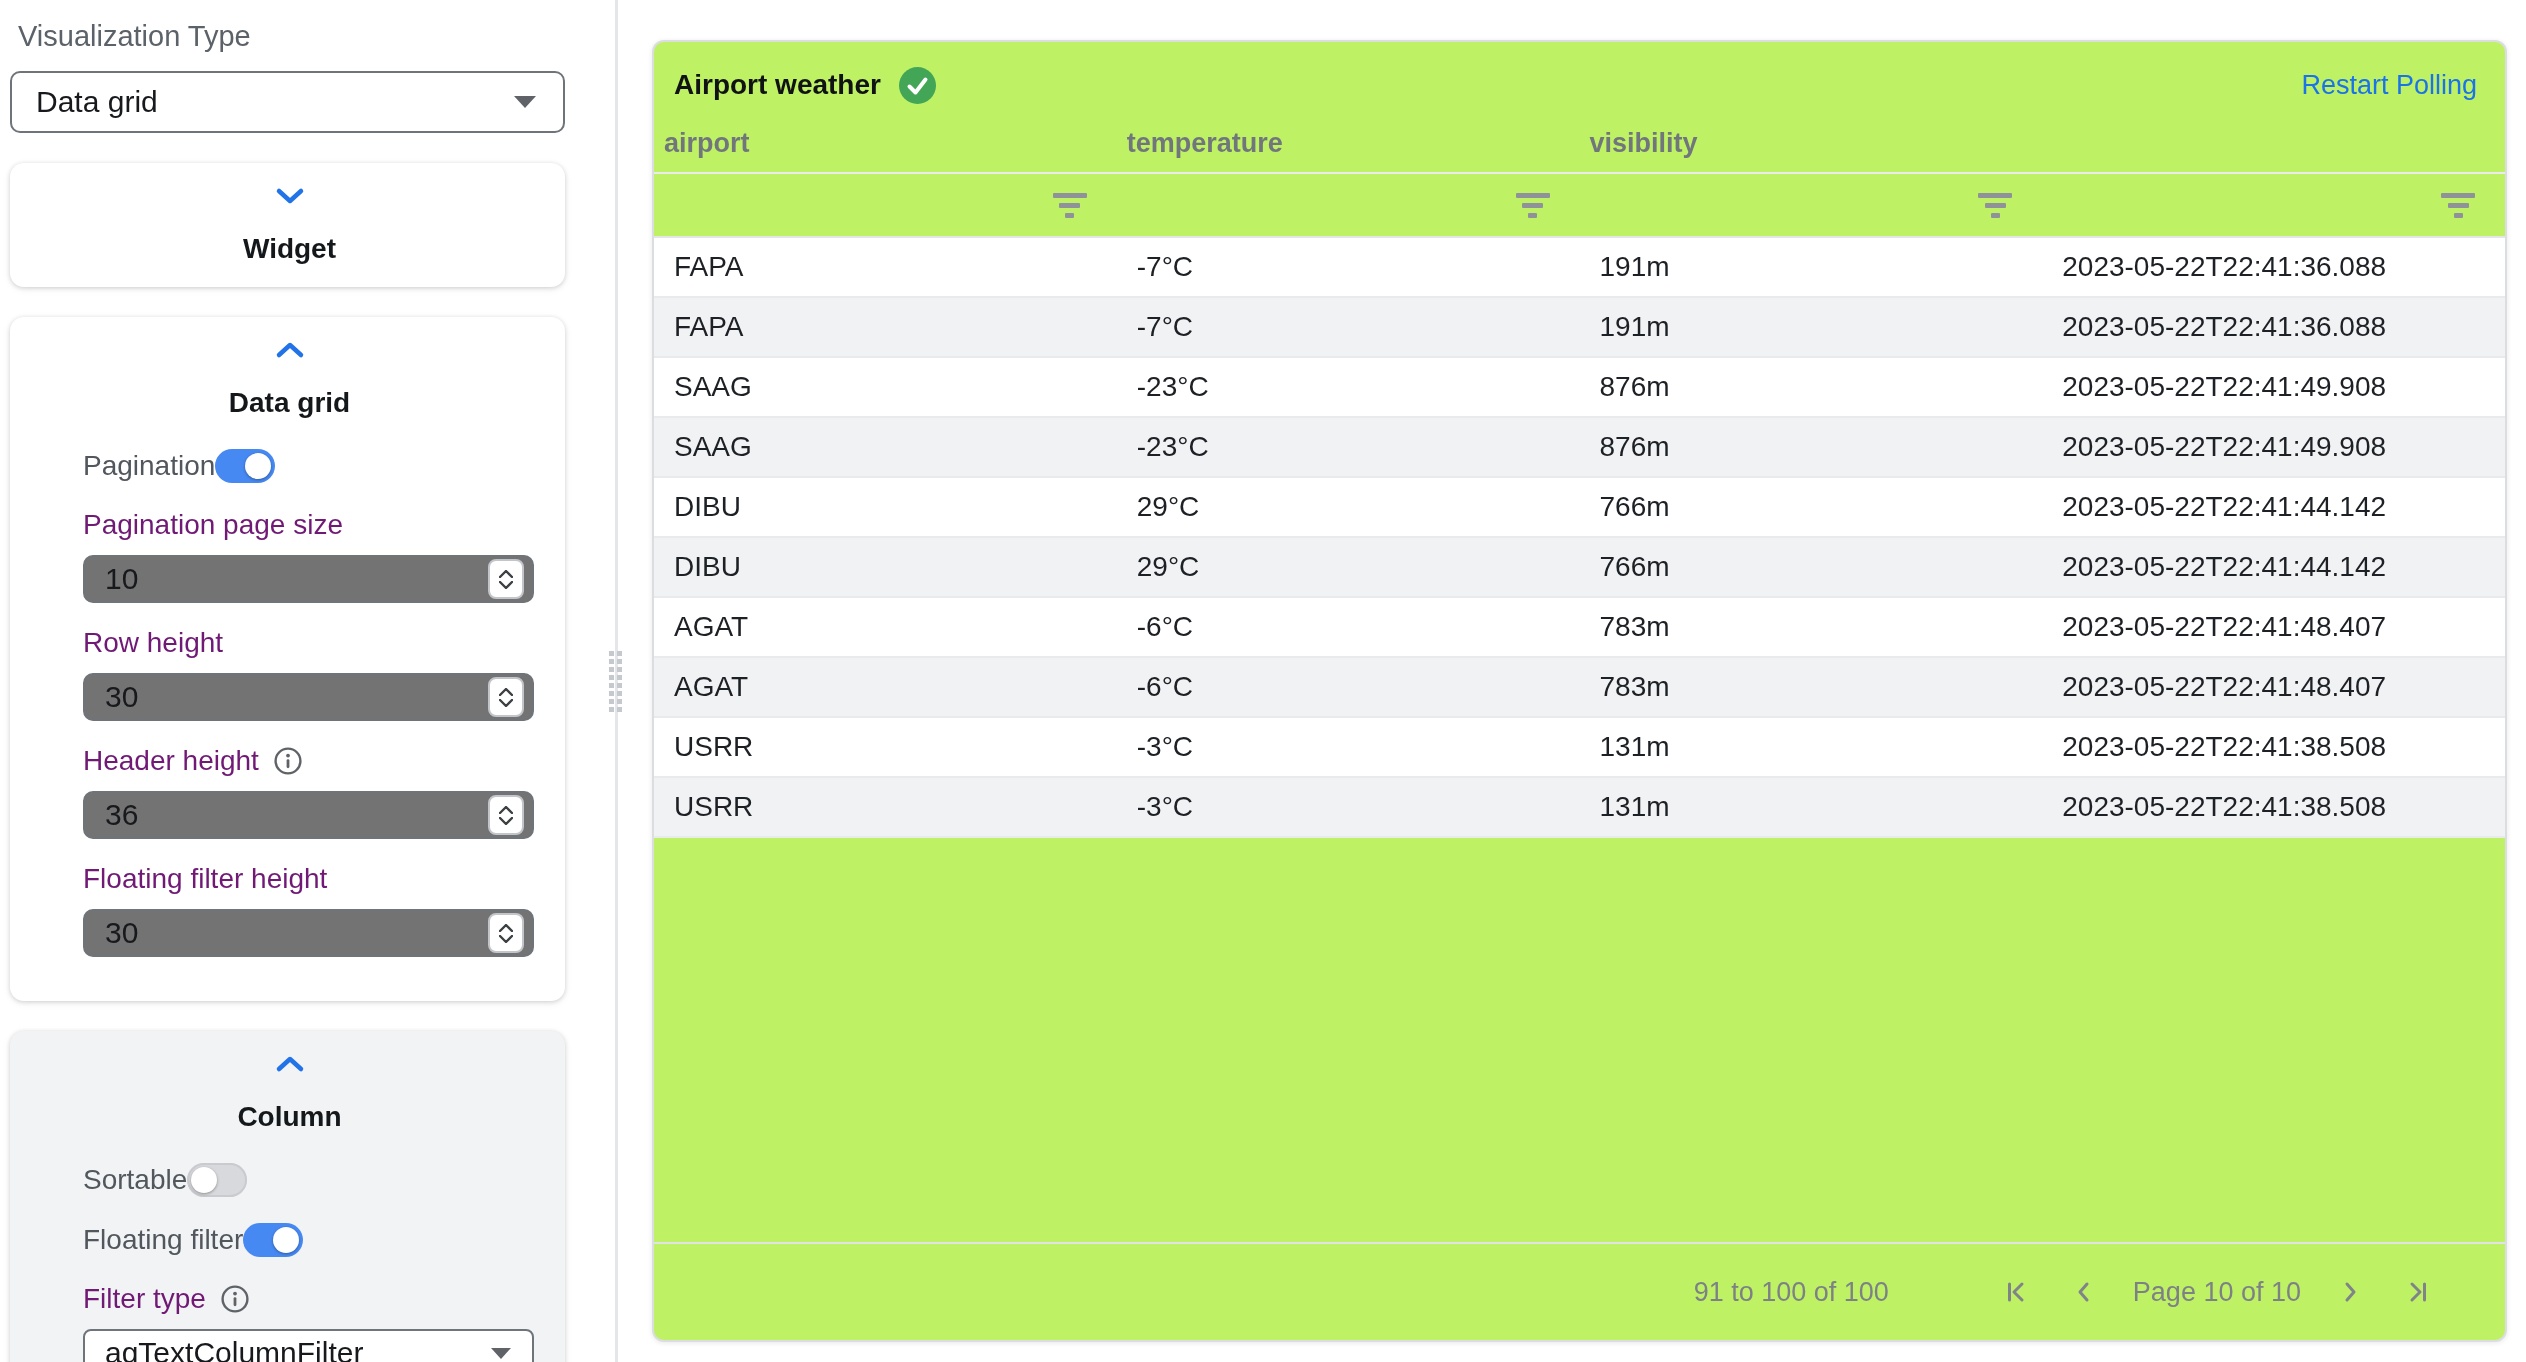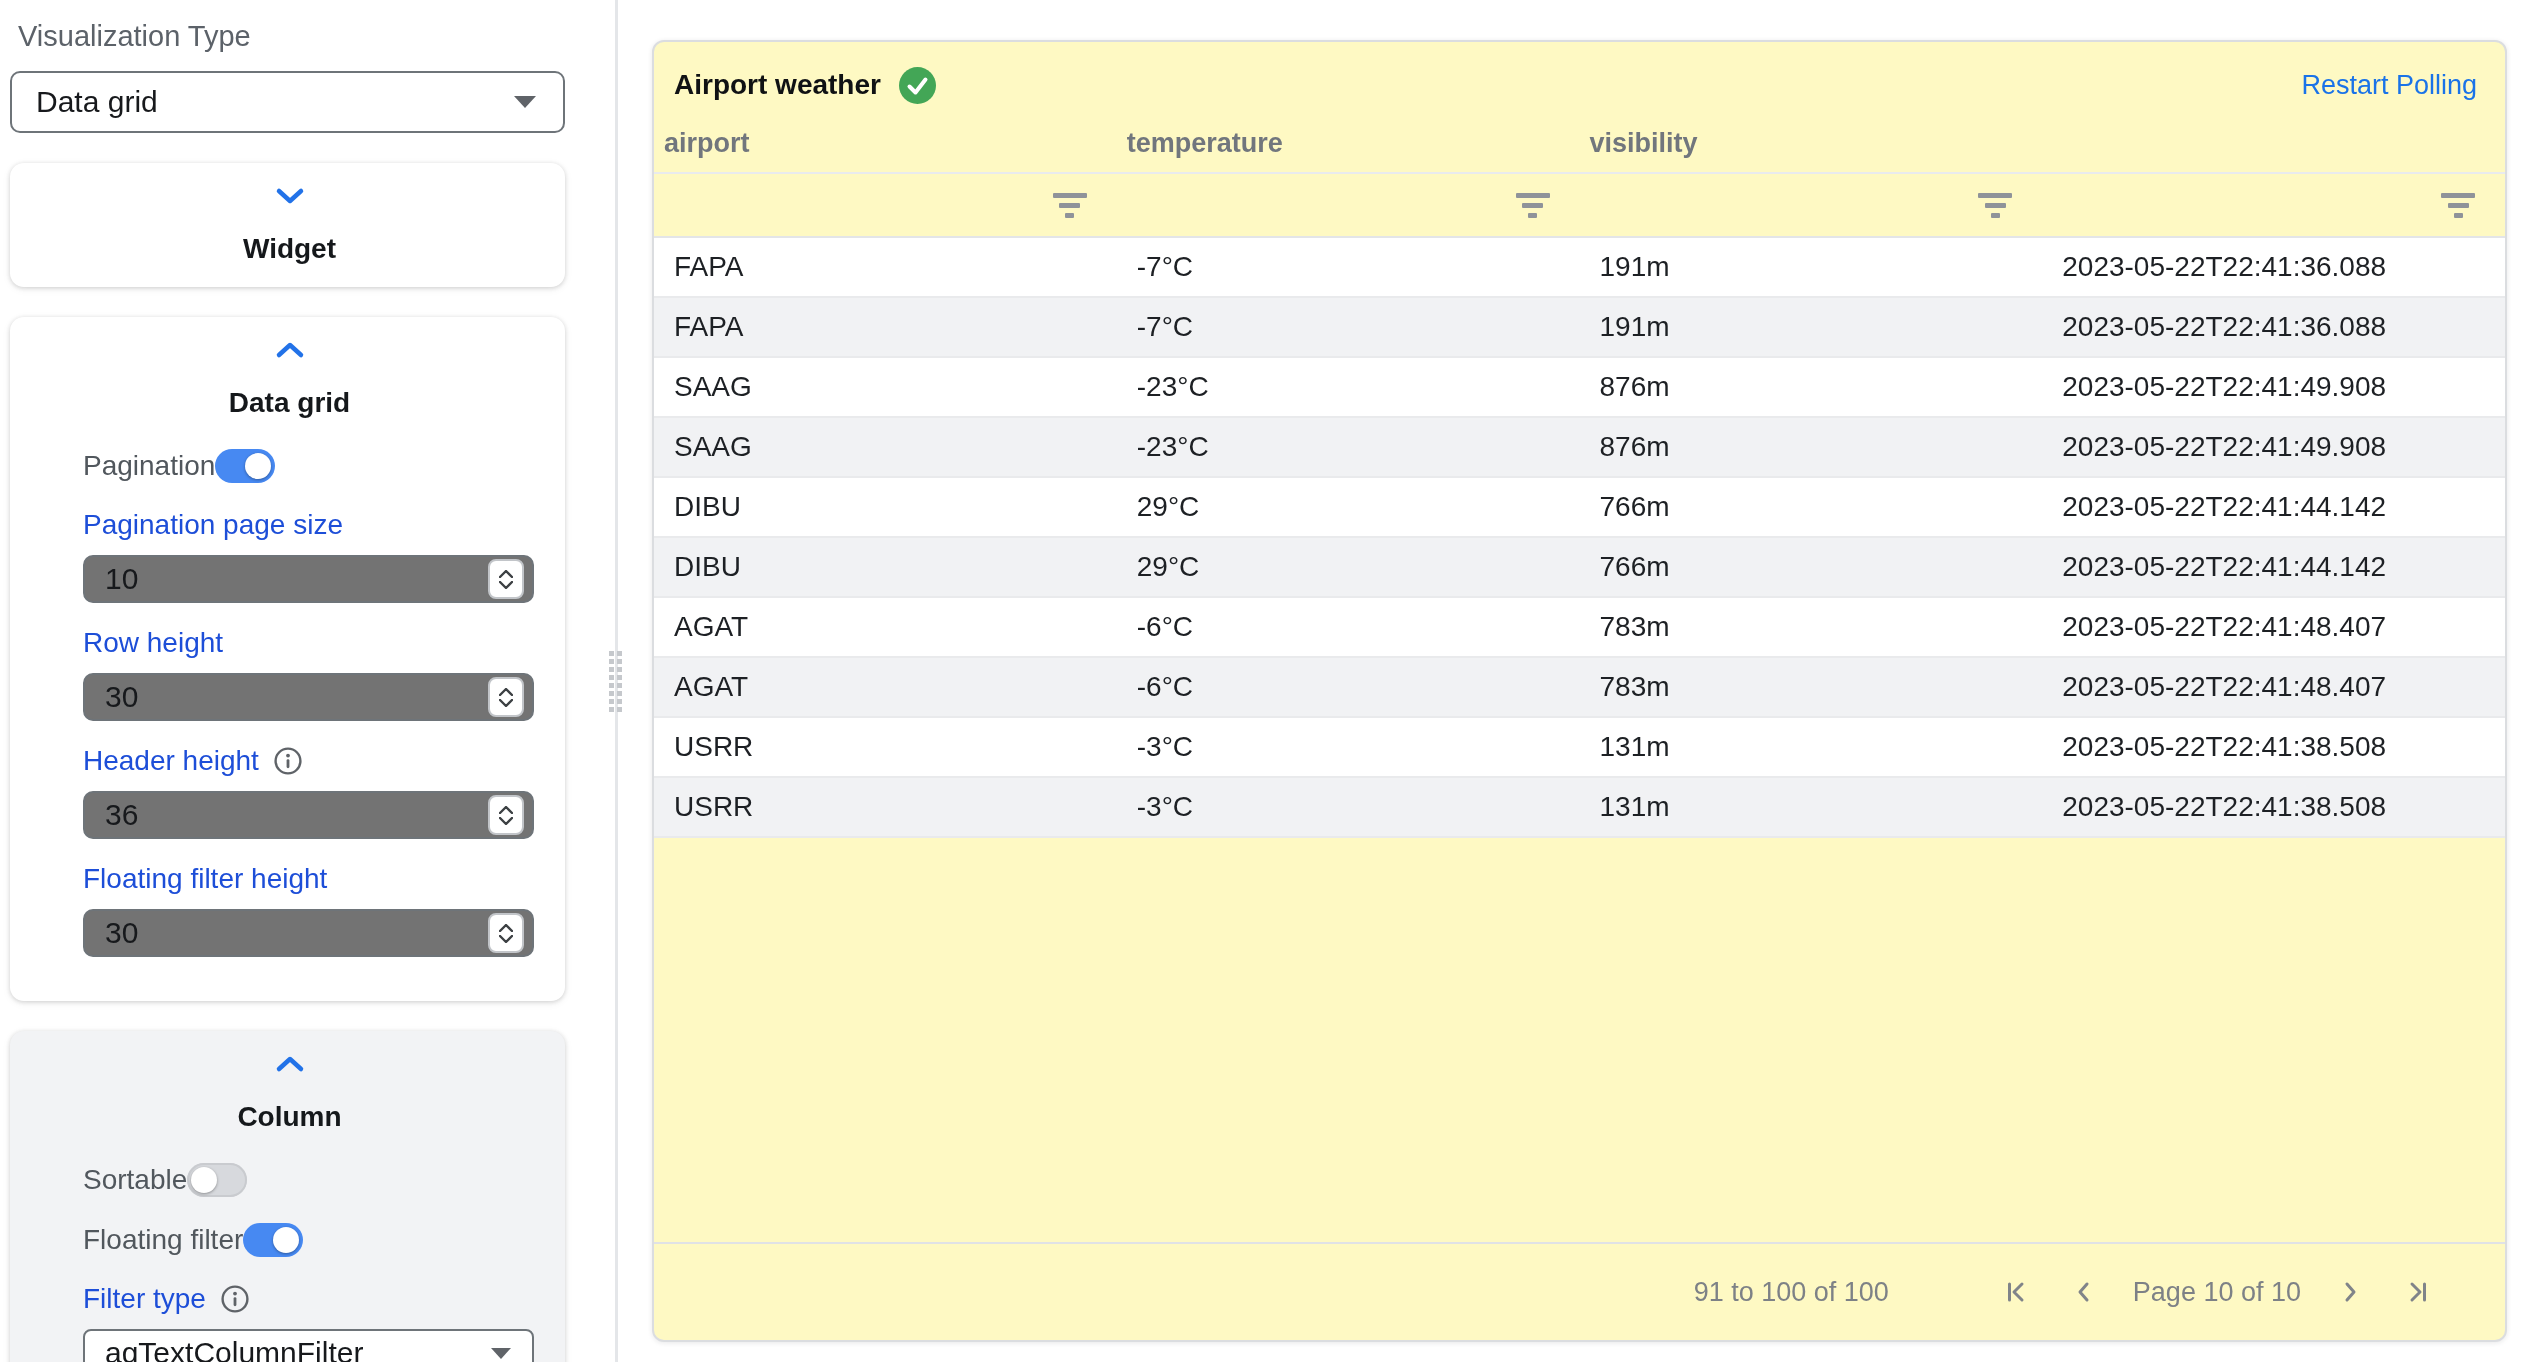--- a/index.html
+++ b/index.html
@@ -26,40 +26,40 @@
   .card-head h3{margin:0;font-size:28px;font-weight:700;color:#15181b;}
   .card-body{padding:2px 24px 26px 73px;}
   .toggle-row{display:flex;align-items:center;margin:6px 0 26px;font-size:28px;color:#51575d;}
   .toggle{width:60px;height:34px;border-radius:17px;position:relative;display:inline-block;cursor:pointer;flex:0 0 auto;}
   .toggle .knob{position:absolute;top:4px;width:26px;height:26px;border-radius:50%;background:#fff;box-shadow:0 1px 3px rgba(0,0,0,.35);}
   .toggle.on{background:#4789f2;}
   .toggle.on .knob{right:4px;}
   .toggle.off{background:#d7d9dd;box-shadow:inset 0 0 0 2px #c9cbcf;}
   .toggle.off .knob{left:4px;}
   .field{margin-bottom:24px;}
-  .field .flabel{display:flex;align-items:center;gap:14px;font-size:28px;color:#1d4ed8;margin-bottom:14px;}
+  .field .flabel{display:flex;align-items:center;gap:14px;font-size:28px;color:#701a75;margin-bottom:14px;}
   .num-wrap{position:relative;width:451px;height:48px;}
   .num-wrap input{
     width:100%;height:100%;box-sizing:border-box;border:2px solid #6e7479;border-radius:10px;
     font-family:inherit;font-size:30px;color:#17191c;padding:0 64px 0 20px;background:#737373;outline:none;
   }
   .stepper{
     position:absolute;right:10px;top:50%;transform:translateY(-50%);
     width:36px;height:40px;border:2px solid #c2c5c9;border-radius:8px;background:#fff;
     display:flex;flex-direction:column;align-items:center;justify-content:center;gap:3px;box-sizing:border-box;cursor:pointer;
   }
   .select.small{width:451px;height:48px;border-radius:8px;padding:0 20px;}
   
   .splitter{position:absolute;left:615px;top:0;width:3px;height:1362px;background:#e4e6e9;cursor:col-resize;}
   .dots{position:absolute;left:-6px;top:651px;display:grid;grid-template-columns:repeat(2,5px);gap:3px;}
   .dots i{width:5px;height:5px;background:#c5c8cc;display:block;}
   
   .grid-card{
     position:absolute;left:652px;top:40px;width:1855px;height:1302px;box-sizing:border-box;
-    background:#fef9c3;border:2px solid #dbdde0;border-radius:12px;
+    background:#bef264;border:2px solid #dbdde0;border-radius:12px;
     box-shadow:0 1px 5px rgba(32,33,36,.10);
     display:flex;flex-direction:column;overflow:hidden;
   }
   .grid-titlebar{height:58px;flex:0 0 auto;display:flex;align-items:center;justify-content:space-between;padding:14px 28px 0 20px;}
   .title-left{display:flex;align-items:center;gap:18px;}
   .title-left h2{margin:0;font-size:28px;font-weight:700;color:#101214;}
   .restart{font-size:27px;color:#1a73e8;text-decoration:none;cursor:pointer;}
   .hdr-row{flex:0 0 auto;display:grid;grid-template-columns:repeat(4,1fr);height:58px;align-items:center;
     font-size:27px;font-weight:700;color:#71767d;}
   .hdr-cell{padding-left:10px;}

